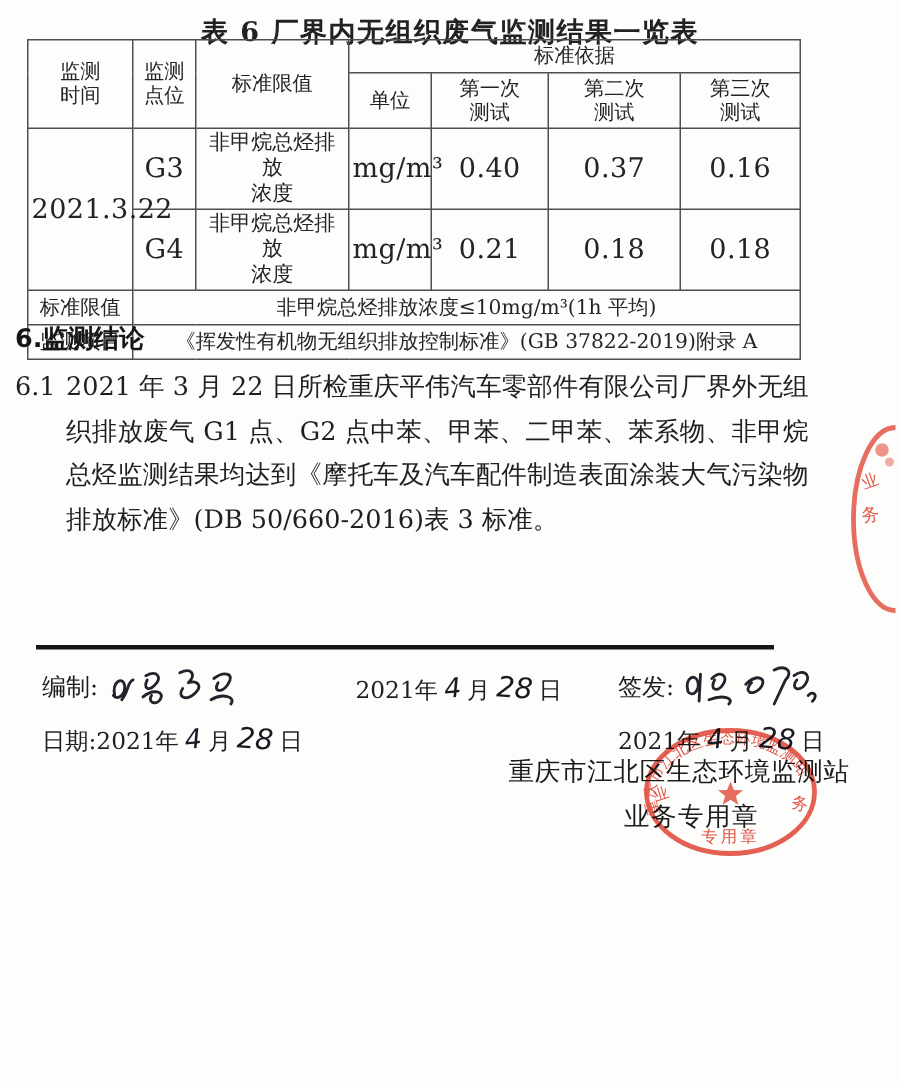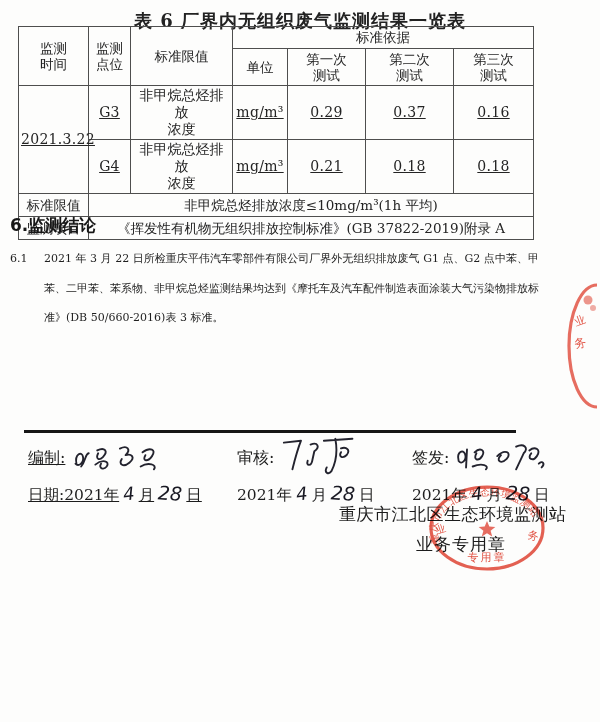--- a/index.html
+++ b/index.html
@@ -25,37 +25,37 @@
   .mon-table th, .mon-table td {
     border: 1px solid #4e4e4e;
     text-align: center; vertical-align: middle;
     font-weight: normal; font-size: 13.5px; line-height: 1.22;
     white-space: pre-line; padding: 1px 2px; color: #242424;
   }
   .mon-table .h-top { height: 22px; }
   .mon-table .h-sub td, .mon-table .h-sub th { height: 37px; }
   .mon-table .data-row td { height: 35px; font-size: 14px; }
   .mon-table .std-row td { height: 23px; }
-  .mon-table td.val { font-size: 14px; letter-spacing: .3px; text-decoration: underline; }
+  .mon-table td.val { font-size: 18px; letter-spacing: .3px; }
 
   .conclusion { position: absolute; left: 10px; top: 214px; width: 529px; }
   .conclusion .heading {
     font-family: "DejaVu Sans", sans-serif; font-weight: bold;
     font-size: 17px; color: #171717; margin-bottom: 7px;
   }
   .clause {
-    font-size: 11px; line-height: 29.5px; text-align: justify;
+    font-size: 17px; line-height: 29.5px; text-align: justify;
     padding-left: 34px; text-indent: -34px; color: #1f1f1f;
   }
   .clause .num { display: inline-block; width: 34px; text-indent: 0; }
 
   .rule { position: absolute; left: 24px; top: 430px; width: 492px; height: 3px; background: #161616; }
 
   .sign-col { position: absolute; width: 200px; }
-  .sign-col.c1 { left: 28px;  top: 441px; text-decoration: underline; }
+  .sign-col.c1 { left: 28px;  top: 441px; }
   .sign-col.c2 { left: 237px; top: 441px; }
   .sign-col.c3 { left: 412px; top: 441px; }
   .sig-row { display: flex; align-items: flex-end; height: 34px; }
   .sig-label { font-size: 16px; white-space: nowrap; padding-bottom: 6px; }
   .sig-svg { margin-left: 3px; }
   .sig-svg path { stroke: #23232e; stroke-width: 2; fill: none; stroke-linecap: round; stroke-linejoin: round; }
   .date-line { margin-top: 7px; font-size: 15.5px; white-space: nowrap; color: #1e1e1e; }
   .hand {
     font-family: "DejaVu Sans", sans-serif; font-style: italic; font-size: 18px;
     display: inline-block; transform: rotate(-6deg); margin: 0 4px; color: #191923;
@@ -102,21 +102,21 @@
 测试</th>
       <th>第三次
 测试</th>
     </tr>
     <tr class="data-row">
       <td rowspan="2" class="val">2021.3.22</td>
       <td class="val">G3</td>
       <td>非甲烷总烃排放
 浓度</td>
       <td class="val">mg/m³</td>
-      <td class="val">0.29</td>
+      <td class="val">0.40</td>
       <td class="val">0.37</td>
       <td class="val">0.16</td>
     </tr>
     <tr class="data-row">
       <td class="val">G4</td>
       <td>非甲烷总烃排放
 浓度</td>
       <td class="val">mg/m³</td>
       <td class="val">0.21</td>
       <td class="val">0.18</td>
@@ -149,28 +149,20 @@
         <path d="M52 8 C60 4 64 9 58 15 C64 13 69 17 62 23 C56 28 50 25 54 19"></path>
         <path d="M76 12 C84 6 91 9 86 16 C82 22 75 22 79 15 M74 27 C82 22 92 25 88 30"></path>
       </svg>
     </div>
     <div class="date-line">
       <span>日期:2021年</span><span class="hand">4</span><span>月</span><span class="hand day">28</span><span>日</span>
     </div>
   </div>
 
   <div class="sign-col c2">
-    <div class="sig-row">
-      <span class="sig-label">审核:</span>
-      <svg class="sig-svg" width="88" height="40" viewBox="0 0 90 42">
-        <path d="M6 8 L24 6 C20 16 17 28 15 36"></path>
-        <path d="M34 10 C42 7 44 13 38 17 L36 26 C35 33 29 33 31 27"></path>
-        <path d="M48 6 L78 4 M60 4 C62 14 62 26 56 38 C53 42 48 40 51 34 M66 14 C72 12 76 16 72 21 C68 25 63 23 66 18"></path>
-      </svg>
-    </div>
     <div class="date-line">
       <span>2021年</span><span class="hand">4</span><span>月</span><span class="hand day">28</span><span>日</span>
     </div>
   </div>
 
   <div class="sign-col c3">
     <div class="sig-row">
       <span class="sig-label">签发:</span>
       <svg class="sig-svg" width="98" height="34" viewBox="0 0 100 36">
         <path d="M5 20 C3 12 10 8 12 14 C14 20 8 26 5 21 M14 9 L13 28"></path>

